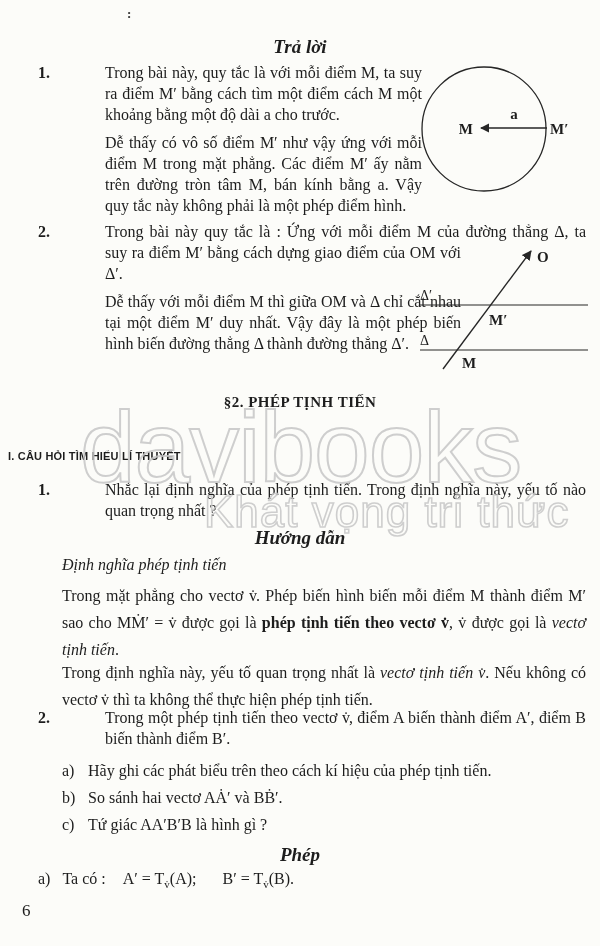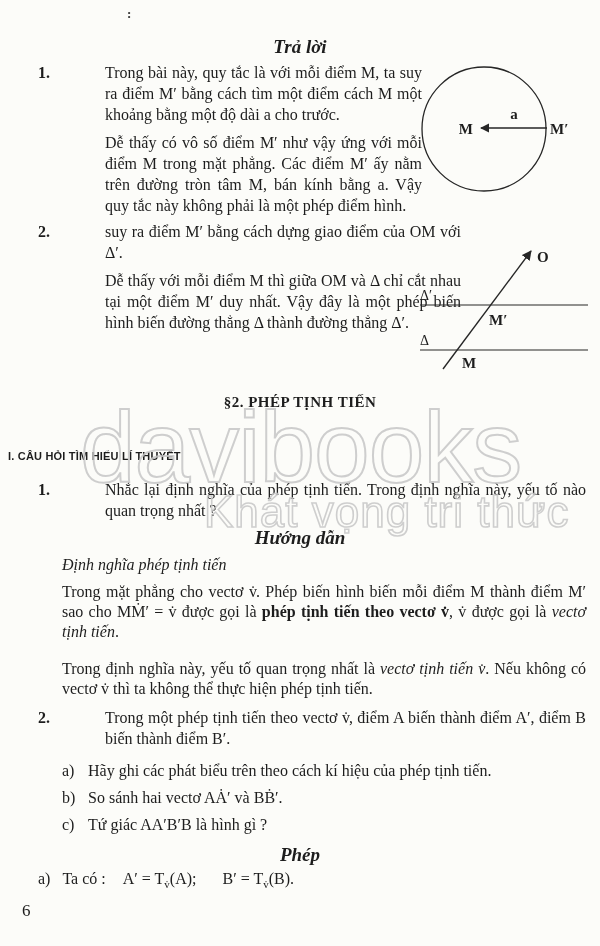--- a/index.html
+++ b/index.html
@@ -6,21 +6,21 @@
   .page{
     position:relative;width:600px;height:946px;margin:0 auto;
     background:#fcfcf9;color:#1d1d1d;overflow:hidden;
     font-family:"Liberation Serif","DejaVu Serif",serif;
   }
   .abs{position:absolute;}
   .flex{display:flex;}
   .num{width:27px;flex:none;font-weight:bold;font-size:16px;line-height:21px;}
   .itxt{flex:1;min-width:0;margin-left:40px;}
   .body-text{font-size:16px;line-height:21px;text-align:justify;margin:0;}
-  .lh23{line-height:20px;}
+  .lh23{line-height:27px;}
   .para-gap{margin-top:7px;}
   .line-full{text-align-last:justify;}
   .narrow{width:356px;}
   .center-head{position:absolute;left:0;width:600px;text-align:center;}
   .italic-head{font-weight:bold;font-style:italic;font-size:19px;}
   .sec2{font-weight:bold;font-size:15px;letter-spacing:.5px;}
   .sans-head{position:absolute;font-family:"Liberation Sans","DejaVu Sans",sans-serif;
     font-weight:bold;font-size:11px;letter-spacing:.2px;}
   .def-title{font-style:italic;font-size:16px;}
   .sub-row{display:flex;font-size:16px;line-height:22px;margin-bottom:5px;}
@@ -71,20 +71,21 @@
     <line x1="129" y1="71" x2="63" y2="71" stroke-width="1.3" marker-end="url(#arrA)"></line>
     <text class="lbl" x="55" y="77" text-anchor="end">M</text>
     <text class="lbl" x="96" y="62" text-anchor="middle">a</text>
     <text class="lbl" x="132" y="77">M′</text>
   </svg>
 
   <div class="abs" style="left:38px;top:221px;width:548px">
     <div class="flex">
       <div class="num">2.</div>
       <div class="itxt">
+        <p class="body-text line-full">Trong bài này quy tắc là : Ứng với mỗi điểm M của đường thẳng Δ, ta</p>
         <div class="narrow">
           <p class="body-text">suy ra điểm M′ bằng cách dựng giao điểm của OM với Δ′.</p>
           <p class="body-text para-gap">Dễ thấy với mỗi điểm M thì giữa OM và Δ chỉ cắt nhau tại một điểm M′ duy nhất. Vậy đây là một phép biến hình biến đường thẳng Δ thành đường thẳng Δ′.</p>
         </div>
       </div>
     </div>
   </div>
 
   <svg class="abs" style="left:412px;top:242px" width="188" height="142">
     <defs>

